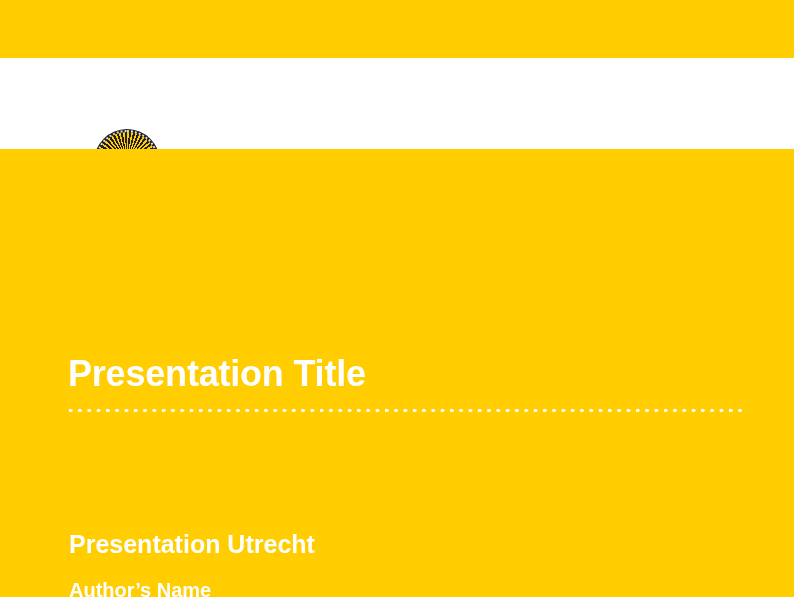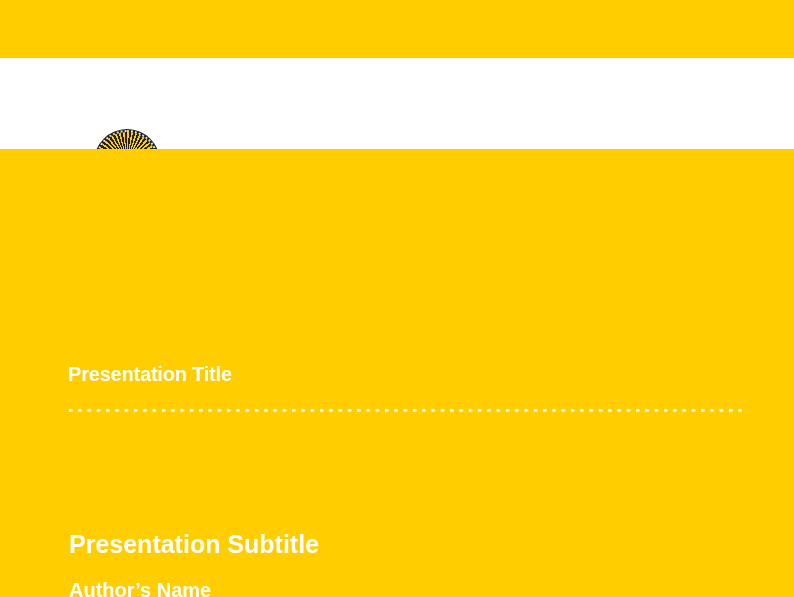--- a/index.html
+++ b/index.html
@@ -63,21 +63,21 @@
     font-family:"Liberation Serif", serif;
     font-weight:700;
     font-size:21px;line-height:28px;
     letter-spacing:.3px;
     color:var(--text-dark,#221F1F);
     white-space:nowrap;
   }
   
   .slide-title{
     position:absolute;left:68px;top:206px;
-    font-size:20px;line-height:38px;font-weight:700;
+    font-size:36px;line-height:38px;font-weight:700;
     letter-spacing:-.2px;
     color:var(--white,#fff);
     white-space:nowrap;
   }
   .dotted-divider{
     position:absolute;left:68px;top:259px;width:678px;height:5px;
     background-image:radial-gradient(circle 2px at 2.5px 2.5px, var(--white,#fff) 95%, transparent 100%);
     background-size:9.3px 5px;
     background-repeat:repeat-x;
   }
@@ -107,17 +107,17 @@
       <div class="rim-text"></div>
       <div class="center-disc"></div>
       <div class="shield"></div>
     </div>
     <div class="wordmark">Utrecht University</div>
   </div>
 
   <div class="body-area">
     <div class="slide-title">Presentation Title</div>
     <div class="dotted-divider"></div>
-    <div class="slide-subtitle">Presentation Subtitle</div>
+    <div class="slide-subtitle">Presentation Utrecht</div>
     <div class="slide-author">Author’s Name</div>
   </div>
 
 </div>
 
 </body></html>

